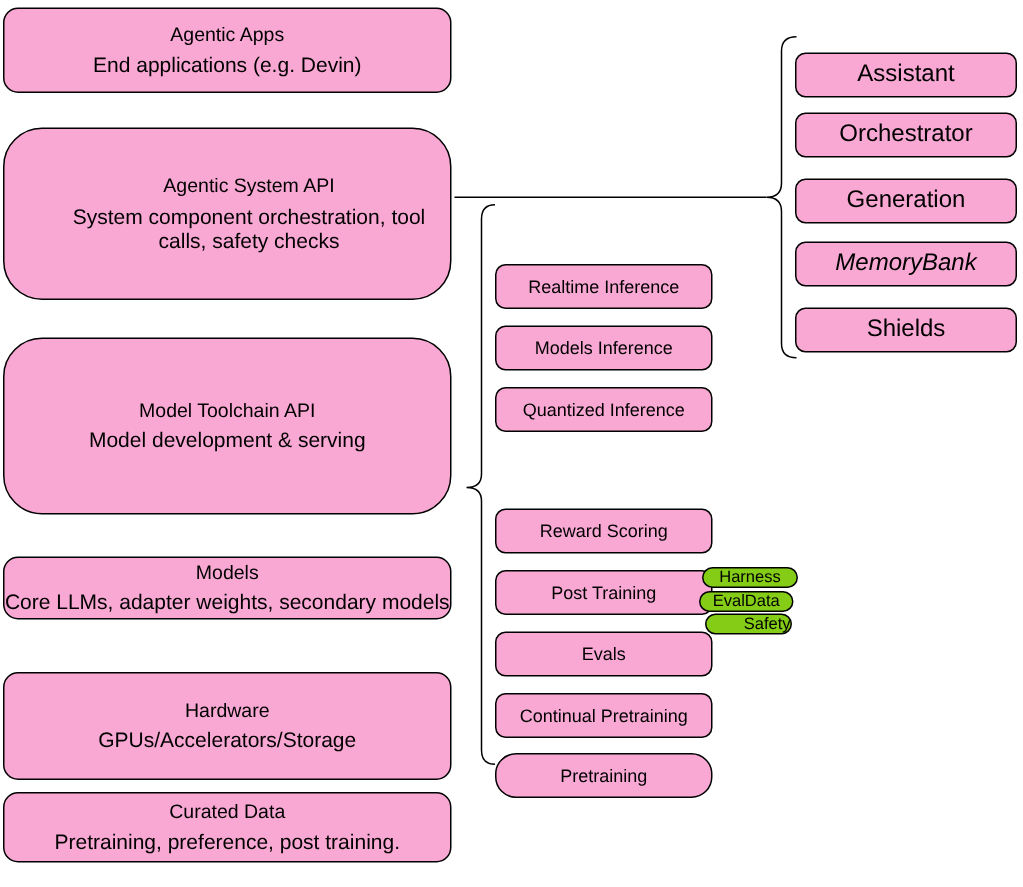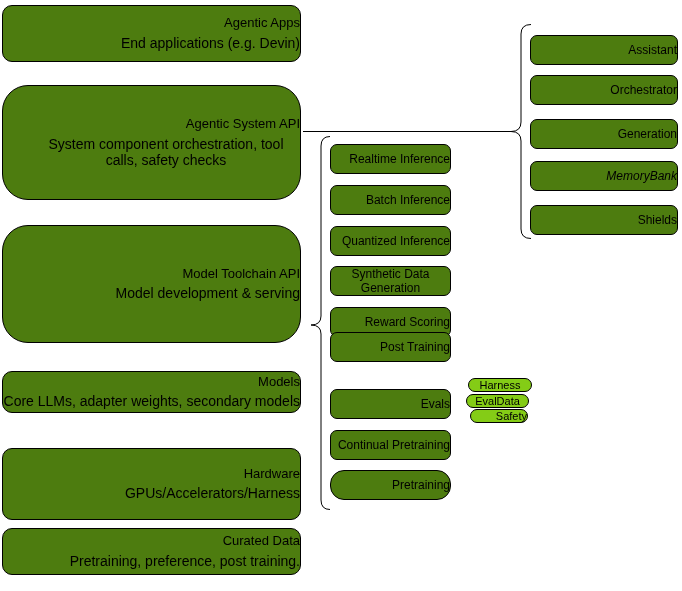--- a/index.html
+++ b/index.html
@@ -15,39 +15,39 @@
   .connectors {
     position: absolute;
     left: 0; top: 0;
     width: 682px; height: 591px;
     pointer-events: none;
   }
   .node {
     position: absolute;
     box-sizing: border-box;
     border: 1px solid #000000;
-    background: #4d7c0f;
+    background: #f9a8d4;
     display: flex;
     flex-direction: column;
-    align-items: flex-end;
+    align-items: center;
     justify-content: center;
     text-align: center;
   }
   .lbox { left: 2px; width: 299px; }
   .r-sm { border-radius: 10px; }
   .r-lg { border-radius: 26px; }
   .box-title { font-size: 13px; line-height: 1.2; }
   .box-sub { font-size: 14px; line-height: 1.2; margin-top: 4px; }
   .mbox {
-    left: 330px; width: 121px; height: 30px;
-    border-radius: 7px; font-size: 12px;
+    left: 330px; width: 145px; height: 30px;
+    border-radius: 7px; font-size: 12px; margin-top: 32px;
   }
   .rbox {
     left: 530px; width: 148px; height: 30px;
-    border-radius: 7px; font-size: 12px;
+    border-radius: 7px; font-size: 16px;
   }
   .pill {
     position: absolute;
     box-sizing: border-box;
     border: 1px solid #000000;
     background: #84cc16;
     border-radius: 8px;
     font-size: 11px;
     display: flex;
     align-items: center;
@@ -84,44 +84,41 @@
     <div class="box-sub">Model development &amp; serving</div>
   </div>
 
   <div class="node lbox r-sm" style="top:371px; height:42px;">
     <div class="box-title">Models</div>
     <div class="box-sub">Core LLMs, adapter weights, secondary models</div>
   </div>
 
   <div class="node lbox r-sm" style="top:448px; height:72px;">
     <div class="box-title">Hardware</div>
-    <div class="box-sub">GPUs/Accelerators/Harness</div>
+    <div class="box-sub">GPUs/Accelerators/Storage</div>
   </div>
 
   <div class="node lbox r-sm" style="top:528px; height:47px;">
     <div class="box-title">Curated Data</div>
     <div class="box-sub">Pretraining, preference, post training.</div>
   </div>
 
   <div class="node mbox" style="top:144px;">
     <span>Realtime Inference</span>
   </div>
   <div class="node mbox" style="top:185px;">
-    <span>Batch Inference</span>
+    <span>Models Inference</span>
   </div>
   <div class="node mbox" style="top:226px;">
     <span>Quantized Inference</span>
   </div>
-  <div class="node mbox" style="top:266px;">
-    <span>Synthetic Data Generation</span>
-  </div>
   <div class="node mbox" style="top:307px;">
     <span>Reward Scoring</span>
   </div>
-  <div class="node mbox" style="top:332px;">
+  <div class="node mbox" style="top:348px;">
     <span>Post Training</span>
   </div>
   <div class="node mbox" style="top:389px;">
     <span>Evals</span>
   </div>
   <div class="node mbox" style="top:430px;">
     <span>Continual Pretraining</span>
   </div>
   <div class="node mbox" style="top:470px;border-radius:14px;">
     <span>Pretraining</span>

